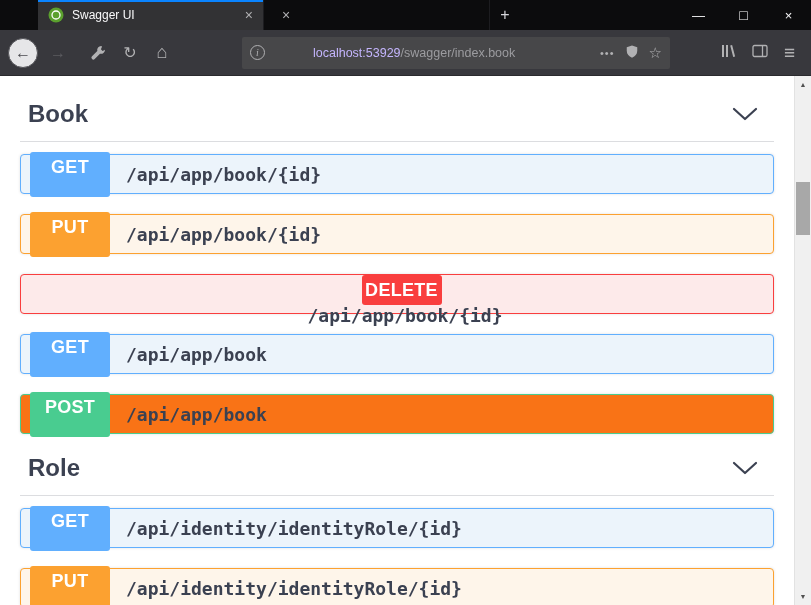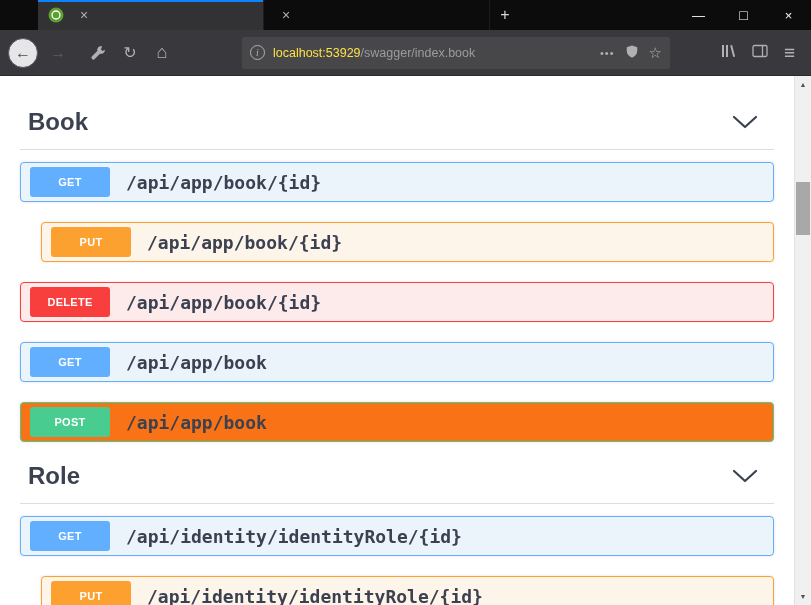--- a/index.html
+++ b/index.html
@@ -50,61 +50,61 @@
   .urlbar {
     height: 32px; width: 428px; margin-left: 62px; background: #474749;
     border-radius: 2px; display: flex; align-items: center; padding: 0 8px;
     font-size: 12.5px;
   }
   .info-circle {
     width: 15px; height: 15px; border-radius: 50%; border: 1px solid #b1b1b3;
     color: #b1b1b3; font-size: 10px; font-style: italic; font-family: "Liberation Serif", serif;
     display: flex; align-items: center; justify-content: center; margin-right: 8px; flex: 0 0 auto;
   }
-  .url-host { color: #fde047; }
+  .url-host { color: #c4b5fd; margin-left: 40px; }
   .url-path { color: #9c9ca0; }
   .url-right { margin-left: auto; display: flex; align-items: center; gap: 10px; }
   .ellipsis { color: #b1b1b3; font-size: 11px; letter-spacing: 1px; }
   .star { color: #b1b1b3; font-size: 15px; }
 
   .right-tools { margin-left: 50px; display: flex; align-items: center; gap: 16px; }
   .menu-glyph { color: #b1b1b3; font-size: 19px; }
 
   
   .content { position: relative; height: 529px; background: #fff; overflow: hidden; }
   .page { position: absolute; left: 0; top: 0; right: 17px; bottom: 0; padding: 0 20px; overflow: hidden; }
 
   .tag-header {
     display: flex; justify-content: space-between; align-items: center;
-    margin-top: 32px; padding: 0 16px 13px 8px;
+    margin-top: 24px; padding: 0 16px 13px 8px;
     border-bottom: 1px solid rgba(59,65,81,.18); margin-bottom: 12px;
   }
   .tag-header.second { margin-top: 18px; }
   .tag-header h2 { font-size: 24px; font-weight: 700; color: #3b4151; }
   .chev { display: block; }
 
   .opblock {
     height: 40px; display: flex; align-items: center;
     border: 1px solid; border-radius: 4px; margin-bottom: 20px;
     box-shadow: 0 0 3px rgba(0,0,0,.12);
   }
   .badge {
-    width: 80px; height: 30px; line-height: 30px; margin-left: 9px;
+    width: 80px; height: 45px; line-height: 30px; margin-left: 9px;
     border-radius: 3px; text-align: center; color: #fff;
-    font-size: 11px; font-weight: 700; letter-spacing: .3px;
+    font-size: 18px; font-weight: 700; letter-spacing: .3px;
   }
   .path {
     margin-left: 16px; font-family: "DejaVu Sans Mono", monospace;
     font-size: 18px; font-weight: 600; color: #3b4151;
   }
   .opblock.get    { border-color: #61affe; background: #ecf4fb; }
   .opblock.get    .badge { background: #61affe; }
-  .opblock.put    { border-color: #fca130; background: #fef5ea; margin-left: 21px; }
+  .opblock.put    { border-color: #fca130; background: #fef5ea; }
   .opblock.put    .badge { background: #fca130; }
-  .opblock.delete { border-color: #f93e3e; background: #fdeaea; }
+  .opblock.delete { border-color: #f93e3e; background: #fdeaea; flex-direction: column; }
   .opblock.delete .badge { background: #f93e3e; }
   .opblock.post   { border-color: #49cc90; background: #f97316; }
   .opblock.post   .badge { background: #49cc90; }
 
   
   .scrollbar {
     position: absolute; top: 0; right: 0; bottom: 0; width: 17px;
     background: #f0f0f0; border-left: 1px solid #e2e2e2;
     display: flex; flex-direction: column; justify-content: space-between;
   }
@@ -118,20 +118,21 @@
 <div class="titlebar">
   <div class="tab-spacer"></div>
 
   <div class="tab active">
     <span class="favicon">
       <svg width="16" height="16" viewBox="0 0 16 16">
           <circle cx="8" cy="8" r="7.5" fill="#5ba02e"></circle>
           <circle cx="8" cy="8" r="4" fill="none" stroke="#ffffff" stroke-width="1.3"></circle>
         </svg>
     </span>
+    <span class="tab-title">Swagger UI</span>
     <span class="tab-close">×</span>
   </div>
 
   <div class="tab">
     <span class="tab-close">×</span>
   </div>
 
   <div class="new-tab">+</div>
   <div class="flex-spacer"></div>
 

